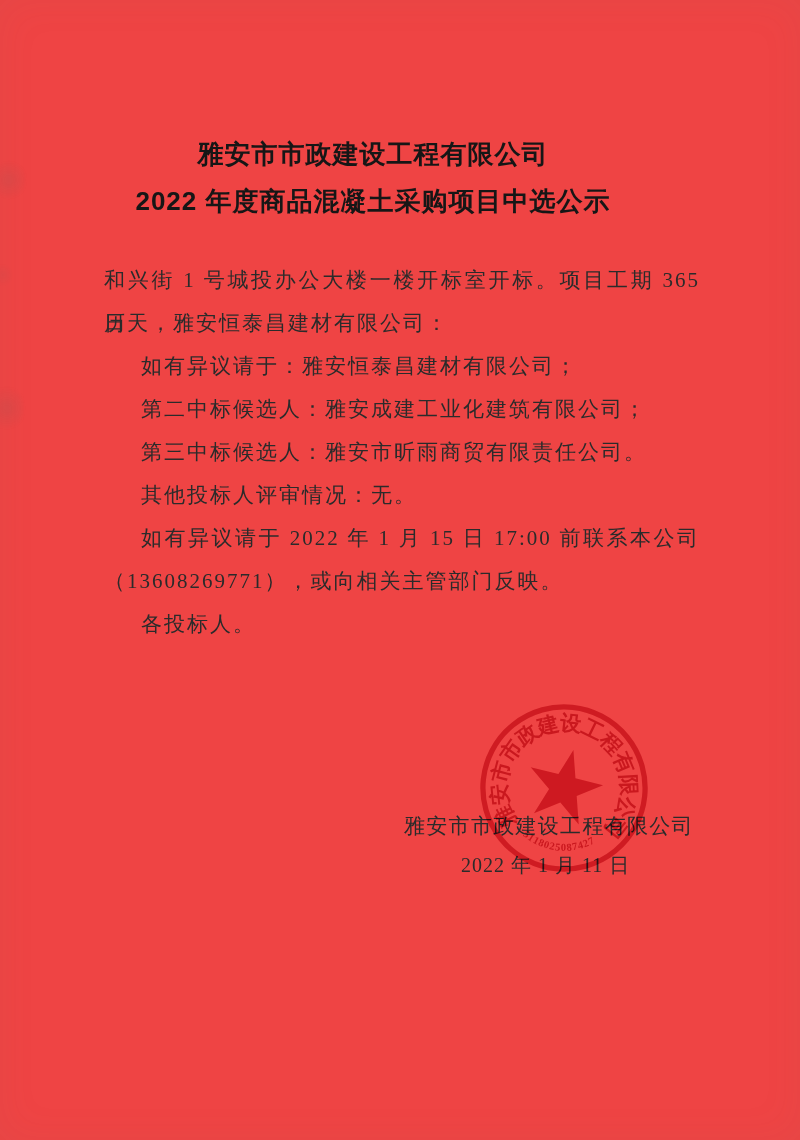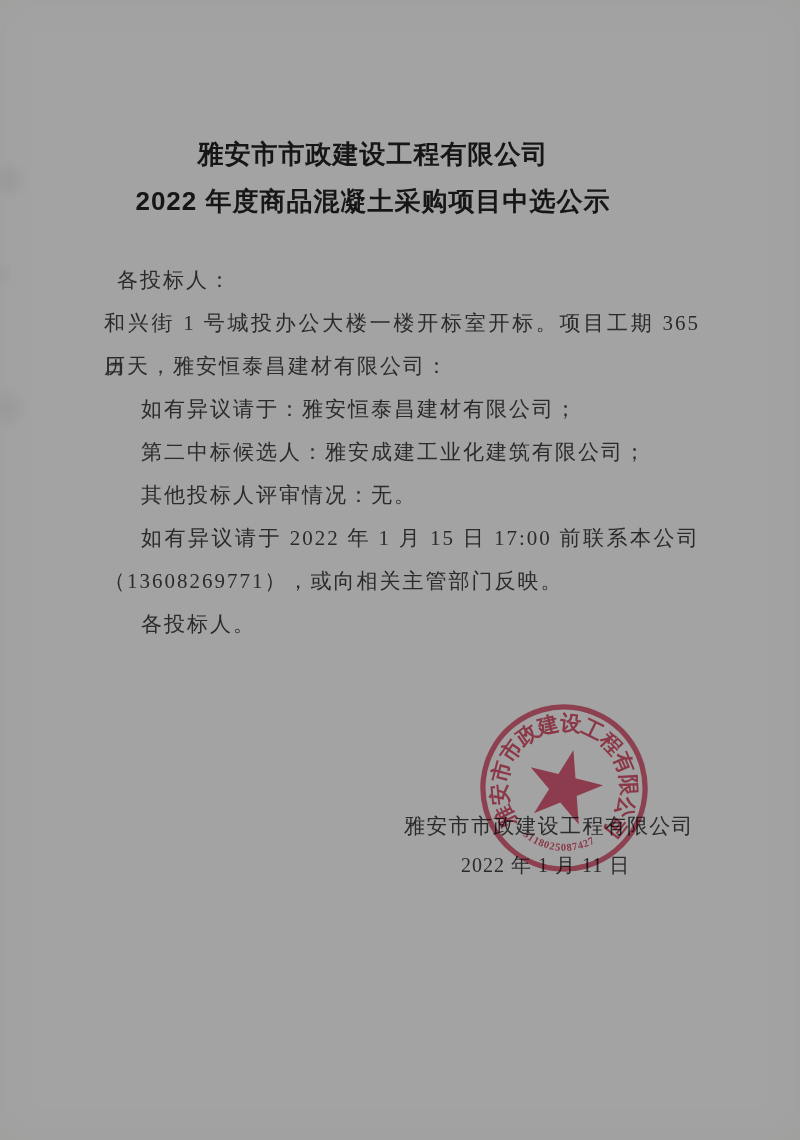--- a/index.html
+++ b/index.html
@@ -2,21 +2,21 @@
 <html><head>
 <meta charset="utf-8">
 <style>
   html,body{margin:0;padding:0;}
   body{
     width:800px;height:1140px;position:relative;overflow:hidden;
     background:#fcfcfa;
     font-family:"Liberation Serif", serif;
   }
   .paper{
-    position:absolute;inset:0;background:#a3a3a3;
+    position:absolute;inset:0;background:#ef4444;
     box-shadow:inset 0 0 40px rgba(120,115,100,0.07);
   }
   .smudge{
     position:absolute;border-radius:50%;
     background:radial-gradient(circle, rgba(100,100,100,0.12), rgba(120,120,120,0) 70%);
     filter:blur(1px);
   }
   .smudge.s1{left:-8px;top:158px;width:34px;height:44px;}
   .smudge.s2{left:-10px;top:382px;width:34px;height:52px;}
   .smudge.s3{left:-6px;top:262px;width:18px;height:26px;opacity:.6;}
@@ -63,26 +63,26 @@
   <div class="smudge s1"></div>
   <div class="smudge s2"></div>
   <div class="smudge s3"></div>
 
   <div class="title-block">
     <div class="title-line">雅安市市政建设工程有限公司</div>
     <div class="title-line">2022 年度商品混凝土采购项目中选公示</div>
   </div>
 
   <div class="body-block">
-    <div class="bline salut">各投标人：</div>
     <div id="body-lines">
         <div class="bline just">和兴街 1 号城投办公大楼一楼开标室开标。项目工期 365 日</div>
         <div class="bline nojust">历天，雅安恒泰昌建材有限公司：</div>
         <div class="bline indent nojust">如有异议请于：雅安恒泰昌建材有限公司；</div>
         <div class="bline indent nojust">第二中标候选人：雅安成建工业化建筑有限公司；</div>
+        <div class="bline indent nojust">第三中标候选人：雅安市昕雨商贸有限责任公司。</div>
         <div class="bline indent nojust">其他投标人评审情况：无。</div>
         <div class="bline indent just">如有异议请于 2022 年 1 月 15 日 17:00 前联系本公司</div>
         <div class="bline nojust">（13608269771），或向相关主管部门反映。</div>
         <div class="bline indent nojust">各投标人。</div>
       </div>
   </div>
 
   <div class="sig-company">雅安市市政建设工程有限公司</div>
   <div class="sig-date">2022 年 1 月 11 日</div>
 

